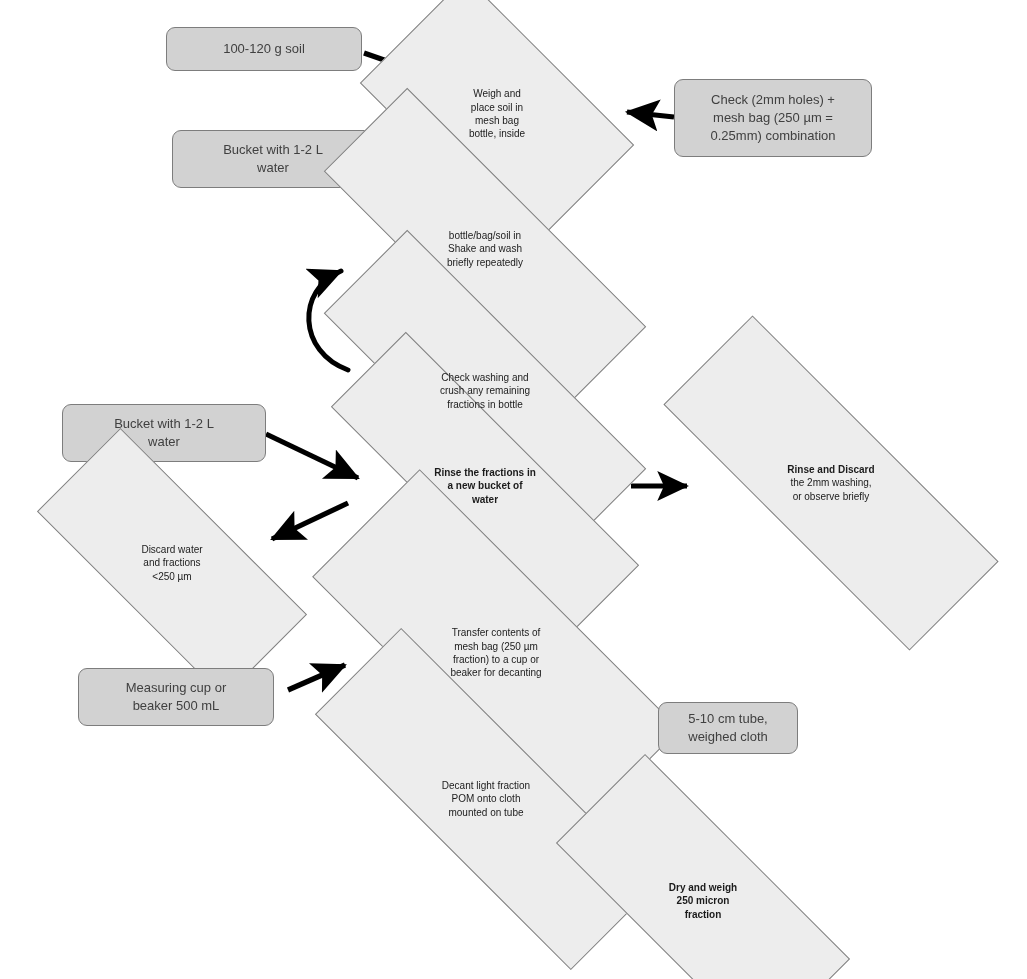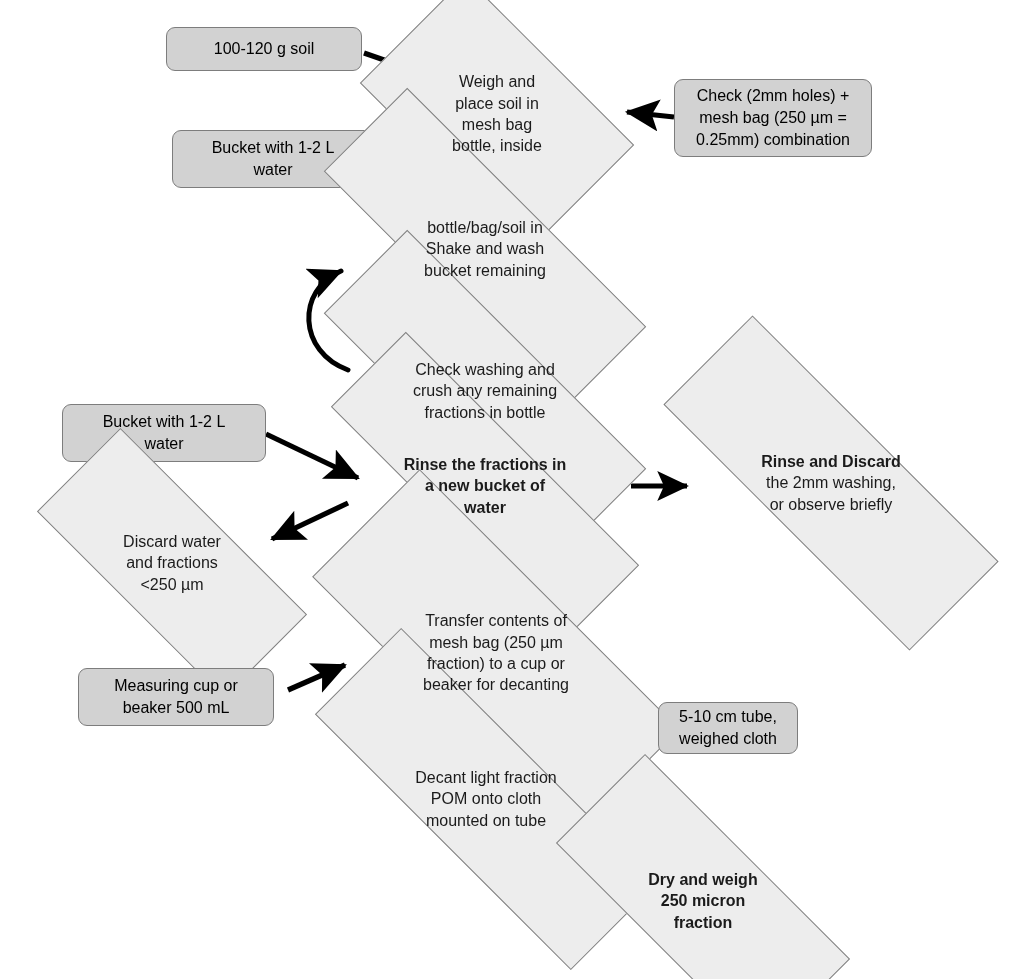--- a/index.html
+++ b/index.html
@@ -34,22 +34,22 @@
     justify-content: center;
     text-align: center;
   }
   
   .rect {
     background: #d2d2d2;
     border: 1.6px solid #7d7d7d;
     border-radius: 9px;
   }
   .rect .label {
-    color: #000000;
-    font-size: 16px;
+    color: #404040;
+    font-size: 13px;
     line-height: 1.36;
     padding: 2px 9px;
   }
   
   .diamond {
     background: transparent;
   }
   .diamond .shape {
     position: absolute;
     left: 0;
@@ -58,21 +58,21 @@
     height: 100%;
     background: #ededed;
     border: 1.3px solid #7f7f7f;
     transform: rotate(45deg);
     box-sizing: border-box;
   }
   .diamond .label {
     position: relative;
     z-index: 2;
     color: #1b1b1b;
-    font-size: 16px;
+    font-size: 10px;
     line-height: 1.34;
     width: 112%;
   }
   .diamond .label.tight { width: 120%; }
   .bold { font-weight: bold; }
   .label .ln { display: block; }
 </style>
 </head>
 <body>
 
@@ -148,21 +148,21 @@
       <span class="ln">mesh bag</span>
       <span class="ln">bottle, inside</span>
     </div>
   </div>
 
   <div class="node diamond" style="left:316px; top:190px; width:338px; height:118px;">
     <div class="shape" style="transform:rotate(45deg) scaleX(1.0);"></div>
     <div class="label">
       <span class="ln">bottle/bag/soil in</span>
       <span class="ln">Shake and wash</span>
-      <span class="ln">bucket remaining</span>
+      <span class="ln">briefly repeatedly</span>
     </div>
   </div>
 
   <div class="node diamond" style="left:316px; top:332px; width:338px; height:118px;">
     <div class="shape"></div>
     <div class="label">
       <span class="ln">Check washing and</span>
       <span class="ln">crush any remaining</span>
       <span class="ln">fractions in bottle</span>
     </div>

